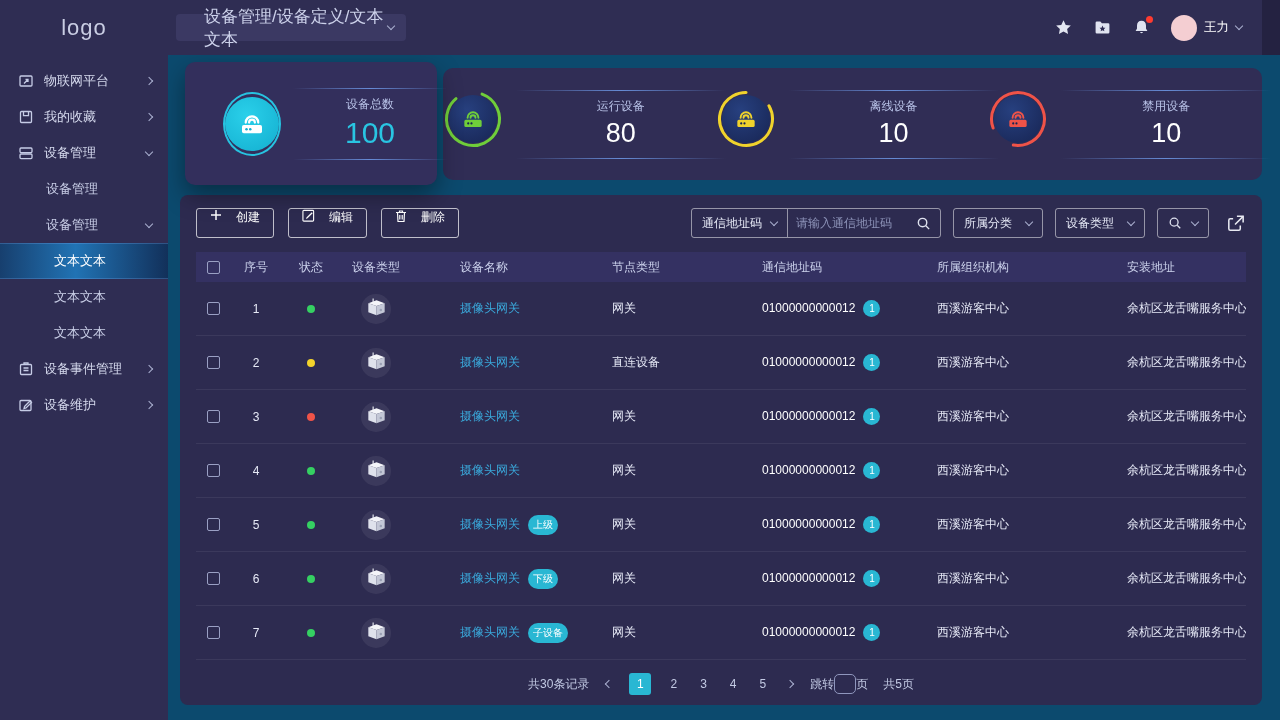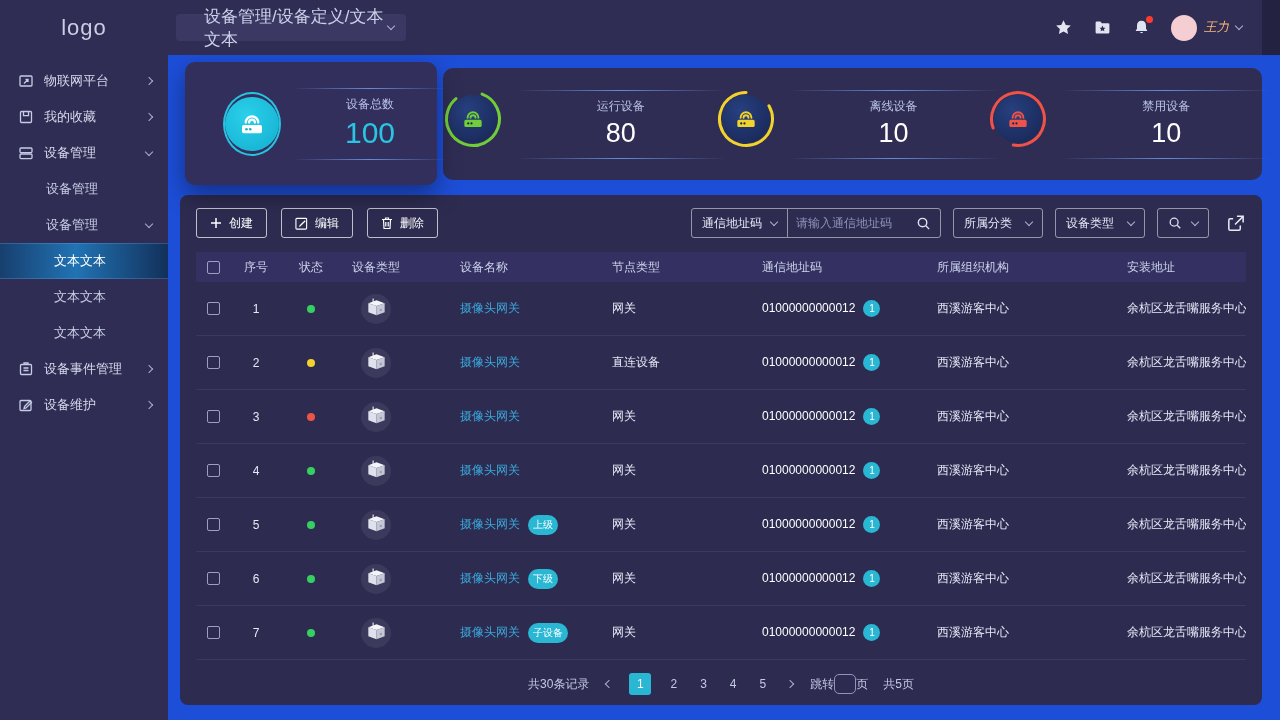--- a/index.html
+++ b/index.html
@@ -19,21 +19,21 @@
     border-radius:4px; display:flex; align-items:center; padding:0 12px;
     color:#ccd1ea; cursor:pointer; }
   .crumb-select .lbl { flex:1; font-size:17px;margin-left:16px; }
   .top-right { margin-left:auto; display:flex; align-items:center; gap:20px;
     padding-right:20px; }
   .icon-btn { position:relative; display:flex; align-items:center; cursor:pointer; }
   .red-dot { position:absolute; top:-2px; right:-2px; width:7px; height:7px;
     border-radius:50%; background:#ff3b30; }
   .avatar { width:26px; height:26px; border-radius:50%; background:#f4ced2; }
   .user-wrap { display:flex; align-items:center; gap:7px; cursor:pointer; }
-  .user-name { color:#fdba74; font-size:12.5px;font-style:italic; }
+  .user-name { color:#ffffff; font-size:12.5px; }
   
   .chev { display:inline-block; width:6px; height:6px;
     border-right:1.5px solid #aab0d0; border-bottom:1.5px solid #aab0d0; }
   .chev.r { transform:rotate(-45deg); }
   .chev.d { transform:rotate(45deg); margin-top:-3px; }
   .chev.l { transform:rotate(135deg); }
   
   .sidebar { position:absolute; left:0; top:55px; bottom:0; width:168px;
     background:#2f2d53; padding-top:8px; z-index:4; }
   .side-item { height:36px; display:flex; align-items:center; gap:10px;
@@ -41,21 +41,21 @@
   .side-item .s-ic { width:16px; height:16px; flex:0 0 16px; display:flex; }
   .side-item .s-lbl { flex:1; }
   .side-item .chev { margin-right:16px; }
   .side-item.sub { padding-left:46px; color:#c8cde6; }
   .side-item.subsub { padding-left:54px; color:#c8cde6; }
   .side-item.active { color:#fff;
     background:linear-gradient(90deg,#173f6e 0%,#2173b4 45%,#12305a 100%);
     box-shadow:inset 0 1px 0 rgba(130,185,255,.25), inset 0 -1px 0 rgba(130,185,255,.25); }
   
   .main { position:absolute; left:168px; top:55px; right:0; bottom:0;
-    background:#1d4ed8; }
+    background:#0c4a6e; }
   
   .stat-card1 { position:absolute; left:17px; top:7px; width:252px; height:123px;
     background:#332f5c; border-radius:10px; box-shadow:0 10px 24px rgba(0,0,0,.38);
     display:flex; align-items:center; padding-left:38px; gap:22px; z-index:2; }
   .stat-panel { position:absolute; left:275px; top:13px; width:819px; height:112px;
     background:#302d55; border-radius:10px; display:flex; align-items:center;
     justify-content:space-evenly; }
   .stat-group { display:flex; align-items:flex-start; gap:24px; }
   .stat-ic-solid { width:64px; height:64px; border-radius:50%;
     border:2px solid #27c3e0; display:flex; align-items:center; justify-content:center; }
@@ -74,21 +74,21 @@
   .stat-text::before { top:0; } .stat-text::after { bottom:0; }
   .stat-label { font-size:12px; color:#b9c3e8; margin-bottom:3px; }
   .stat-value { font-size:27px; color:#fff; }
   .stat-card1 .stat-value { font-size:30px; }
   
   .panel { position:absolute; left:12px; top:140px; width:1082px; height:510px;
     background:#2d2b50; border-radius:8px; }
   .toolbar { display:flex; align-items:center; padding:13px 16px 0; gap:14px; }
   .tb-btn { height:30px; padding:0 13px; border:1px solid rgba(255,255,255,.7);
     border-radius:3px; background:transparent; color:#fff; font-size:12px;
-    display:flex; align-items:center; gap:7px; cursor:pointer;
+    display:flex; align-items:flex-start; gap:14px; cursor:pointer;
     font-family:inherit; }
   .tb-right { margin-left:auto; display:flex; align-items:center; gap:12px; }
   .search-combo { display:flex; align-items:center; height:30px;
     border:1px solid rgba(255,255,255,.5); border-radius:3px; }
   .combo-select { display:flex; align-items:center; gap:9px; padding:0 10px;
     height:100%; border-right:1px solid rgba(255,255,255,.5); color:#e6e9f6;
     cursor:pointer; }
   .search-combo input { background:transparent; border:none; outline:none;
     width:128px; padding:0 8px; color:#fff; font-size:12px; font-family:inherit; }
   .search-combo input::placeholder { color:#8d93b8; }

